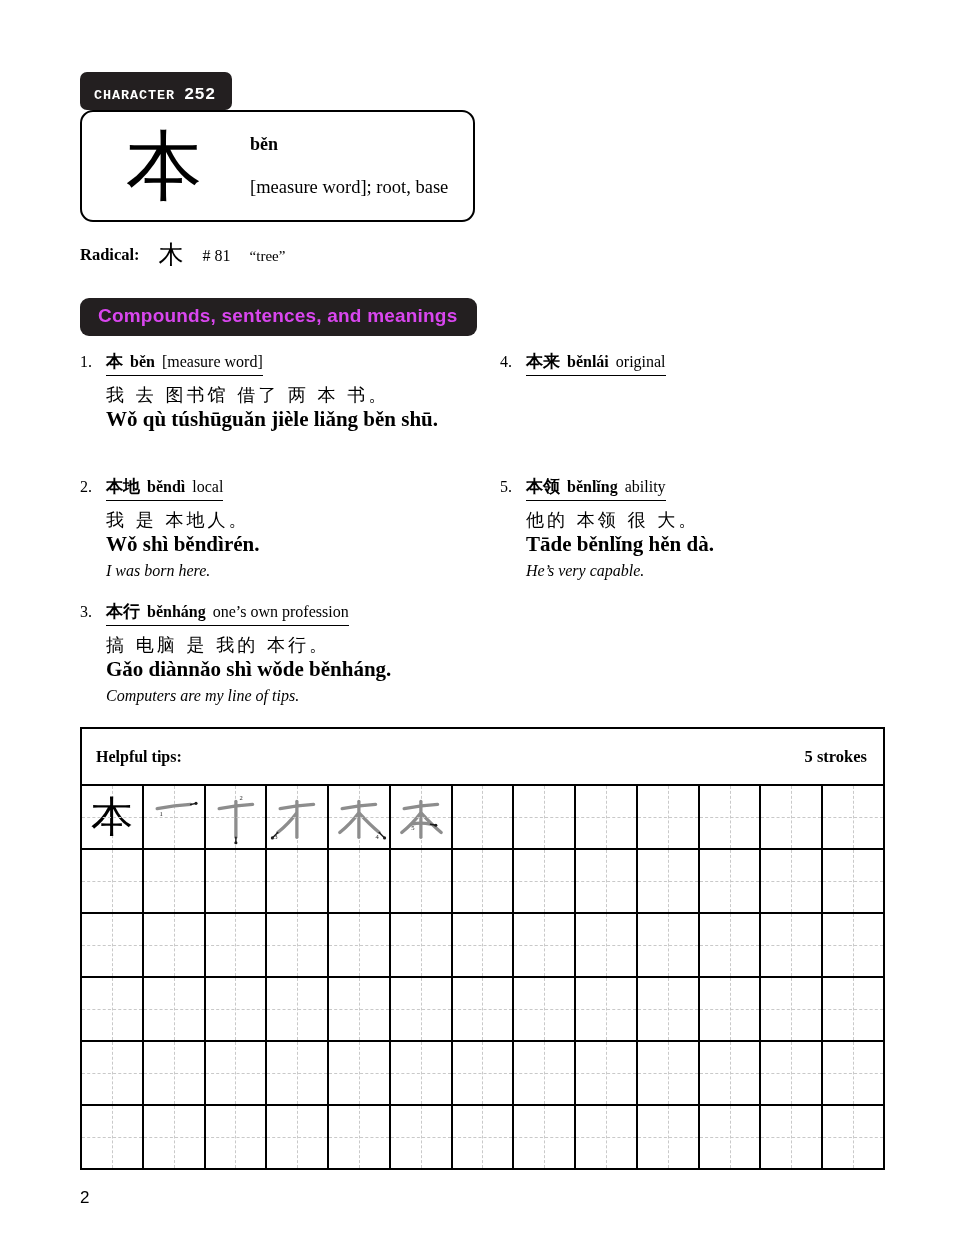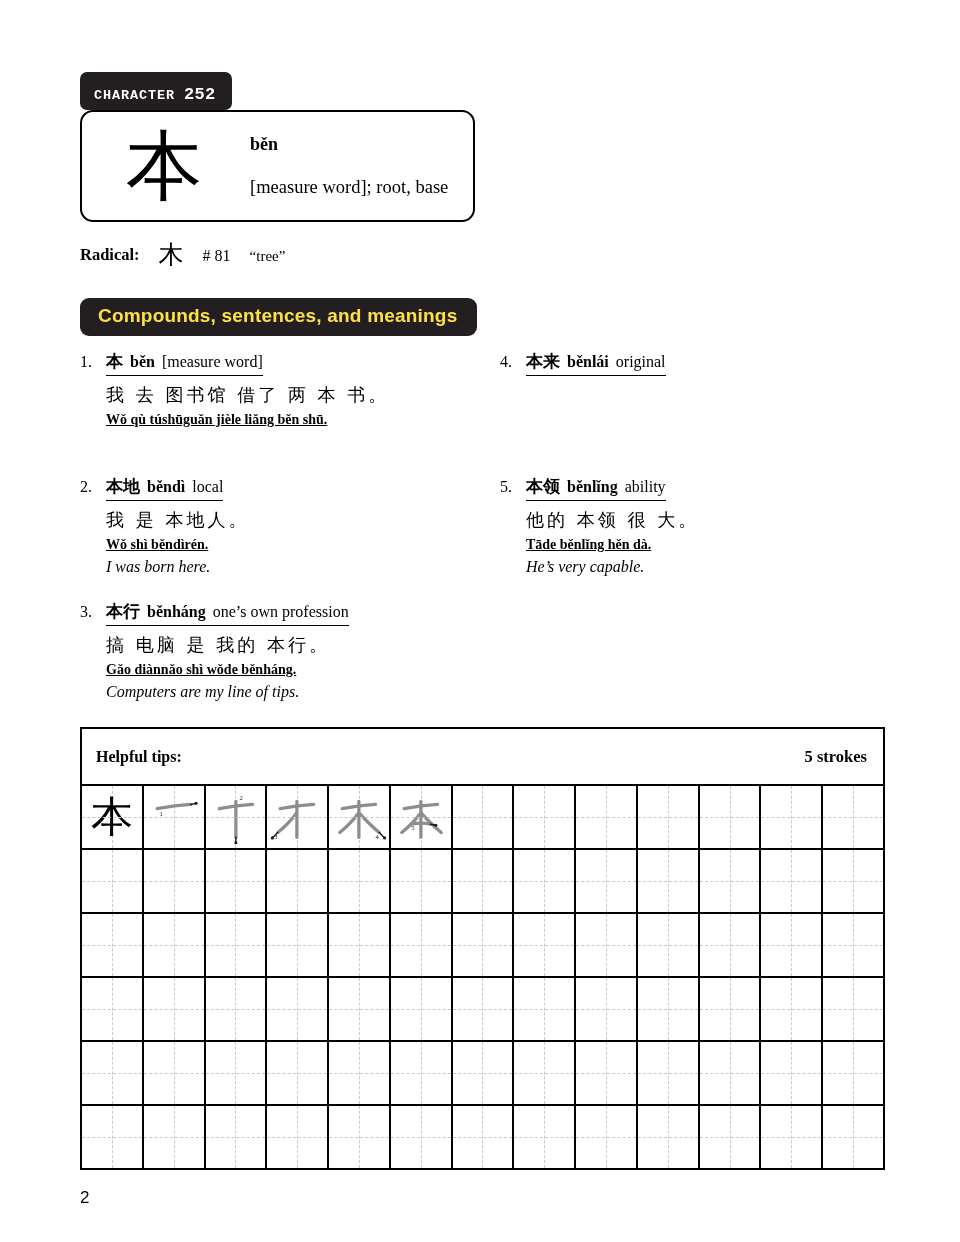--- a/index.html
+++ b/index.html
@@ -98,21 +98,21 @@
   }
   .radical-line .rad-num { font-size: 16px; }
   .radical-line .rad-gloss { font-size: 15px; }
 
   
   .compounds-banner {
     position: absolute;
     left: 80px;
     top: 298px;
     background: #231f20;
-    color: #fde047;
+    color: #d946ef;
     border-radius: 9px;
     padding: 7px 20px 9px 18px;
     font-family: "Liberation Sans", "DejaVu Sans", sans-serif;
     font-size: 19px;
     font-weight: 600;
     letter-spacing: 0.2px;
   }
 
   
   .entries { position: absolute; left: 0; top: 0; width: 960px; }
@@ -145,25 +145,23 @@
 
   .entry-body { margin-left: 26px; }
   .sent-cn {
     font-family: "DejaVu Sans", sans-serif;
     font-size: 18px;
     letter-spacing: 3px;
     margin-top: 7px;
     white-space: nowrap;
   }
   .sent-py {
-    font-size: 14px;
+    font-size: 21px;
     font-weight: bold;
-    margin-top: 5px;
     white-space: nowrap;
-    text-decoration: underline;
   }
   .sent-en {
     font-size: 16px;
     font-style: italic;
     margin-top: 5px;
     white-space: nowrap;
   }
 
   
   .practice {

